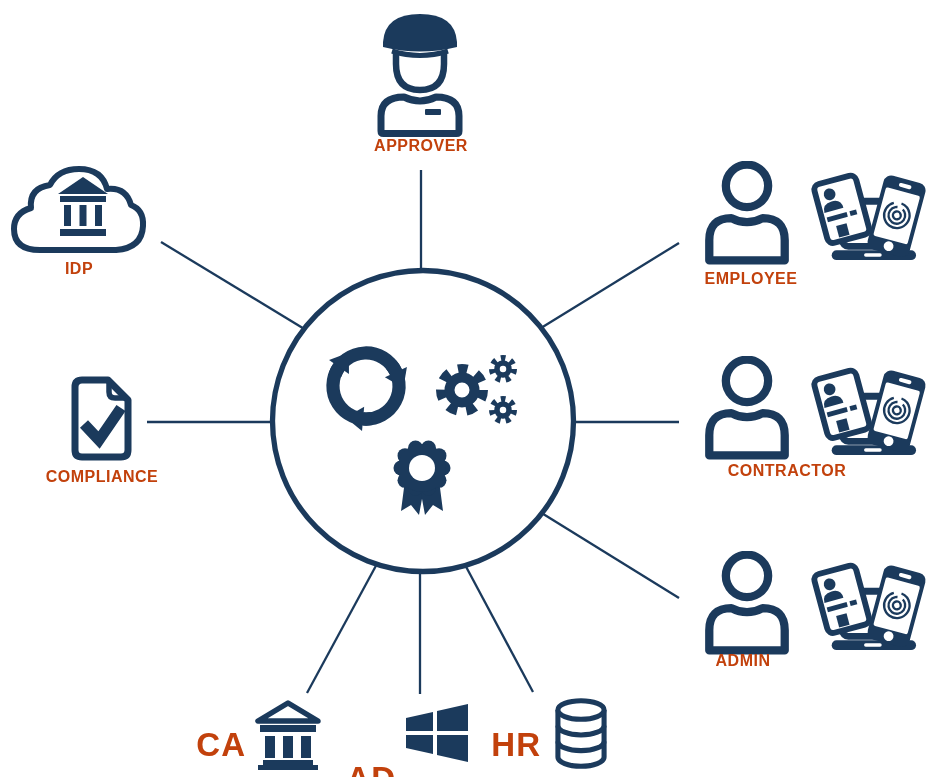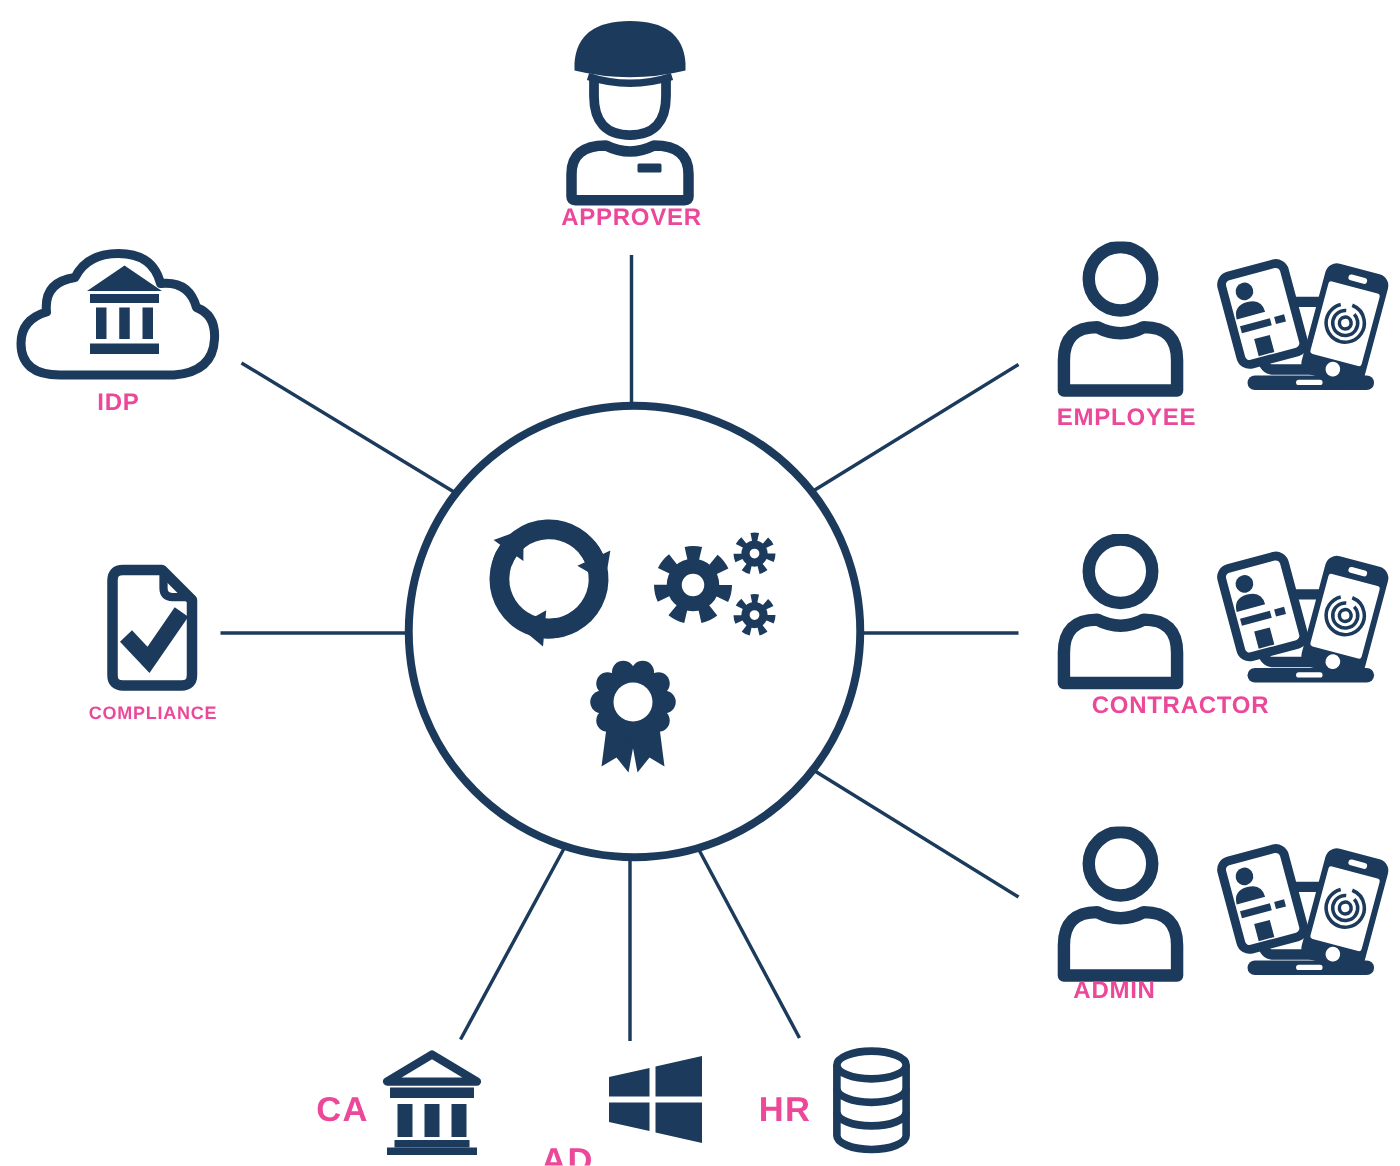--- a/index.html
+++ b/index.html
@@ -1,21 +1,21 @@
 <!DOCTYPE html>
 <html><head>
 <meta charset="utf-8">
 <style>
   html,body{margin:0;padding:0}
   body{width:933px;height:777px;background:#fff;position:relative;overflow:hidden;
        font-family:"Liberation Sans",sans-serif}
   .abs{position:absolute}
-  .lbl{position:absolute;font-weight:700;color:#ec4899;font-size:16px;
+  .lbl{position:absolute;font-weight:700;color:#c2410c;font-size:16px;
        letter-spacing:.5px;text-align:center;white-space:nowrap}
-  .lbl-lg{font-size:23px;letter-spacing:1px;text-align:right}
+  .lbl-lg{font-size:33px;letter-spacing:1px;text-align:right}
 </style>
 </head>
 <body>
 
 <svg width="0" height="0" style="position:absolute">
   <defs>
     <g id="g-person" stroke="#1b3a5c" fill="#fff" stroke-width="9">
       <circle cx="50" cy="27" r="23"></circle>
       <path d="M 9,108 L 9,86 Q 9,62 33,62 Q 50,71 67,62 Q 91,62 91,86 L 91,108 Z" stroke-linejoin="round"></path>
     </g>
@@ -127,21 +127,21 @@
   </svg>
   <div class="lbl" style="left:19px;top:260px;width:120px">IDP</div>
 </div>
 
 <div>
   <svg class="abs" style="left:70px;top:376px" width="64" height="86" viewBox="0 0 64 86">
     <path d="M 12,4 H 38 L 58,24 V 74 Q 58,81 51,81 H 12 Q 5,81 5,74 V 11 Q 5,4 12,4 Z" fill="#fff" stroke="#1b3a5c" stroke-width="7" stroke-linejoin="round"></path>
     <path d="M 39,6 L 39,16 Q 39,22 45,22 L 56,22" fill="none" stroke="#1b3a5c" stroke-width="5.5"></path>
     <path d="M 14,48 L 29,64 L 51,32" fill="none" stroke="#1b3a5c" stroke-width="11" stroke-linejoin="miter"></path>
   </svg>
-  <div class="lbl" style="left:22px;top:468px;width:160px;font-size:12px">COMPLIANCE</div>
+  <div class="lbl" style="left:22px;top:468px;width:160px;font-size:16px">COMPLIANCE</div>
 </div>
 
 <div>
   <div class="lbl lbl-lg" style="left:186px;top:726px;width:60px">CA</div>
   <svg class="abs" style="left:252px;top:698px" width="72" height="72" viewBox="0 0 72 72">
     <polygon points="36,5 6,23 66,23" fill="none" stroke="#1b3a5c" stroke-width="5.5" stroke-linejoin="round"></polygon>
     <g fill="#1b3a5c">
       <rect x="8" y="27" width="56" height="7"></rect>
       <rect x="13" y="38" width="10" height="22"></rect>
       <rect x="31" y="38" width="10" height="22"></rect>

